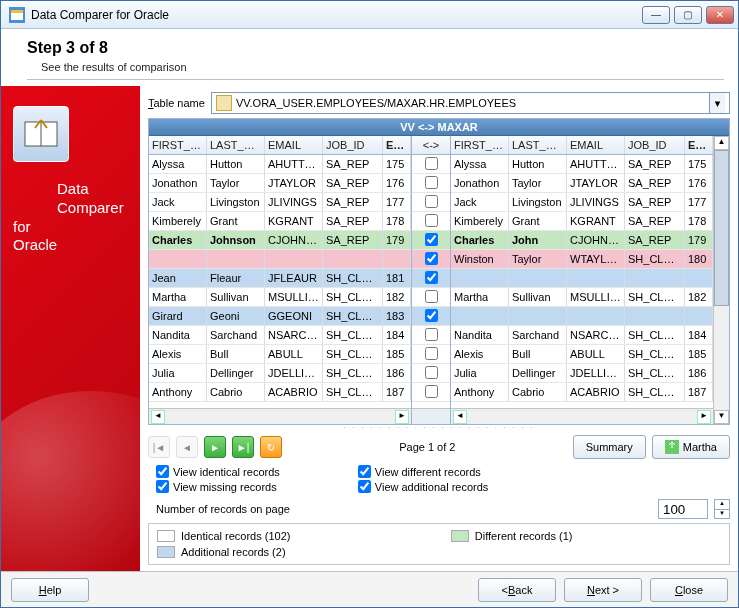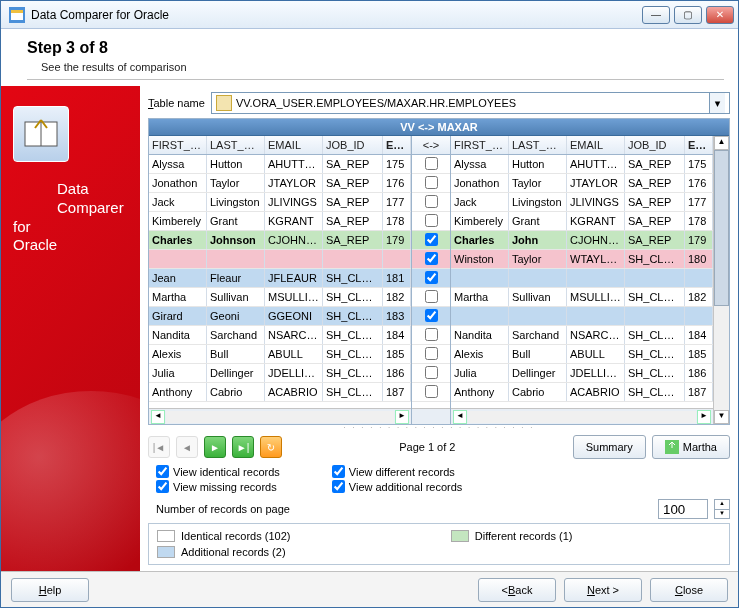--- a/index.html
+++ b/index.html
@@ -63,21 +63,21 @@
 .dots-sep { height:6px; text-align:center; color:#aaa; font-size:8px; letter-spacing:2px; line-height:6px;}
 
 .toolbar { display:flex; align-items:center; gap:6px; padding:4px 0;}
 .nav-btn { width:22px; height:22px; border:1px solid #b8b8b8; background:#f0f0f0; border-radius:3px; display:flex; align-items:center; justify-content:center; cursor:pointer; font-size:10px;}
 .nav-btn.disabled { opacity:0.45; cursor:default;}
 .nav-btn.play { background: linear-gradient(#7ed67a,#3bb23b); border-color:#2a8a2a; color:#fff;}
 .nav-btn.orange { background: linear-gradient(#ffcf77,#ff9a1f); border-color:#cc7a00; color:#fff;}
 .toolbar .spacer { flex:1; text-align:center;}
 .btn { height:24px; padding:0 12px; border:1px solid #9ab; background:linear-gradient(#fefefe,#e4ecf4); border-radius:3px; cursor:pointer; font-size:11px; display:flex; align-items:center; gap:4px;}
 
-.checks { display:flex; padding:2px 0 2px 8px; gap:52px;}
+.checks { display:flex; padding:2px 0 2px 8px; gap:78px;}
 .check-col { display:flex; flex-direction:column; gap:2px;}
 .check-col label { display:flex; align-items:center; gap:4px; font-size:11px;}
 
 .recrow { display:flex; align-items:center; gap:6px; padding:4px 0 4px 8px;}
 .recrow input{ width:50px; height:20px; border:1px solid #9ab; padding:0 4px;}
 .spin { width:16px; height:20px; border:1px solid #9ab; display:flex; flex-direction:column; font-size:6px;}
 .spin div{flex:1; text-align:center; border-bottom:1px solid #9ab; cursor:pointer;}
 .spin div:last-child{border-bottom:none;}
 
 .legend { border:1px solid #b8c8d8; padding:6px 8px; display:flex; flex-wrap:wrap; gap:4px 40px;}

